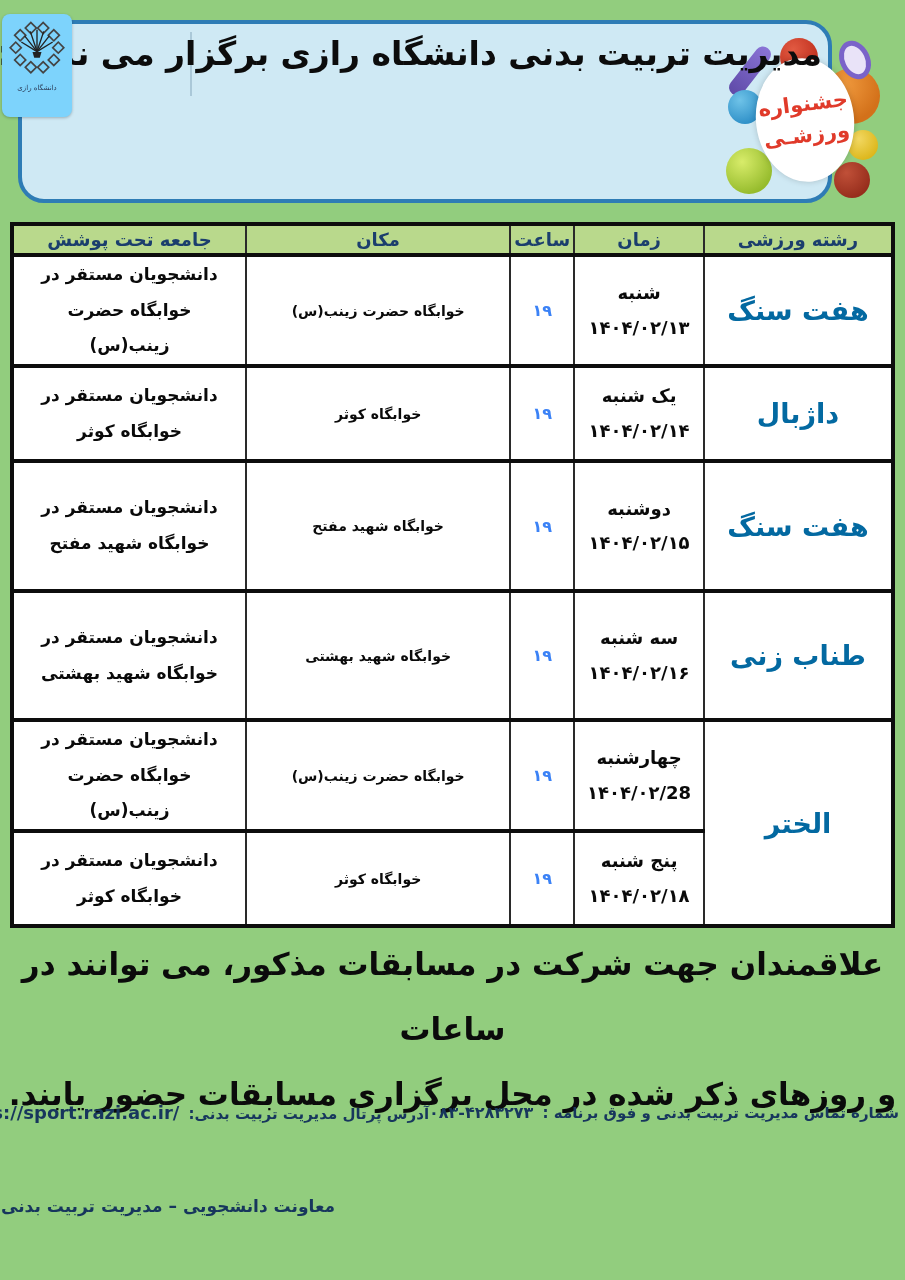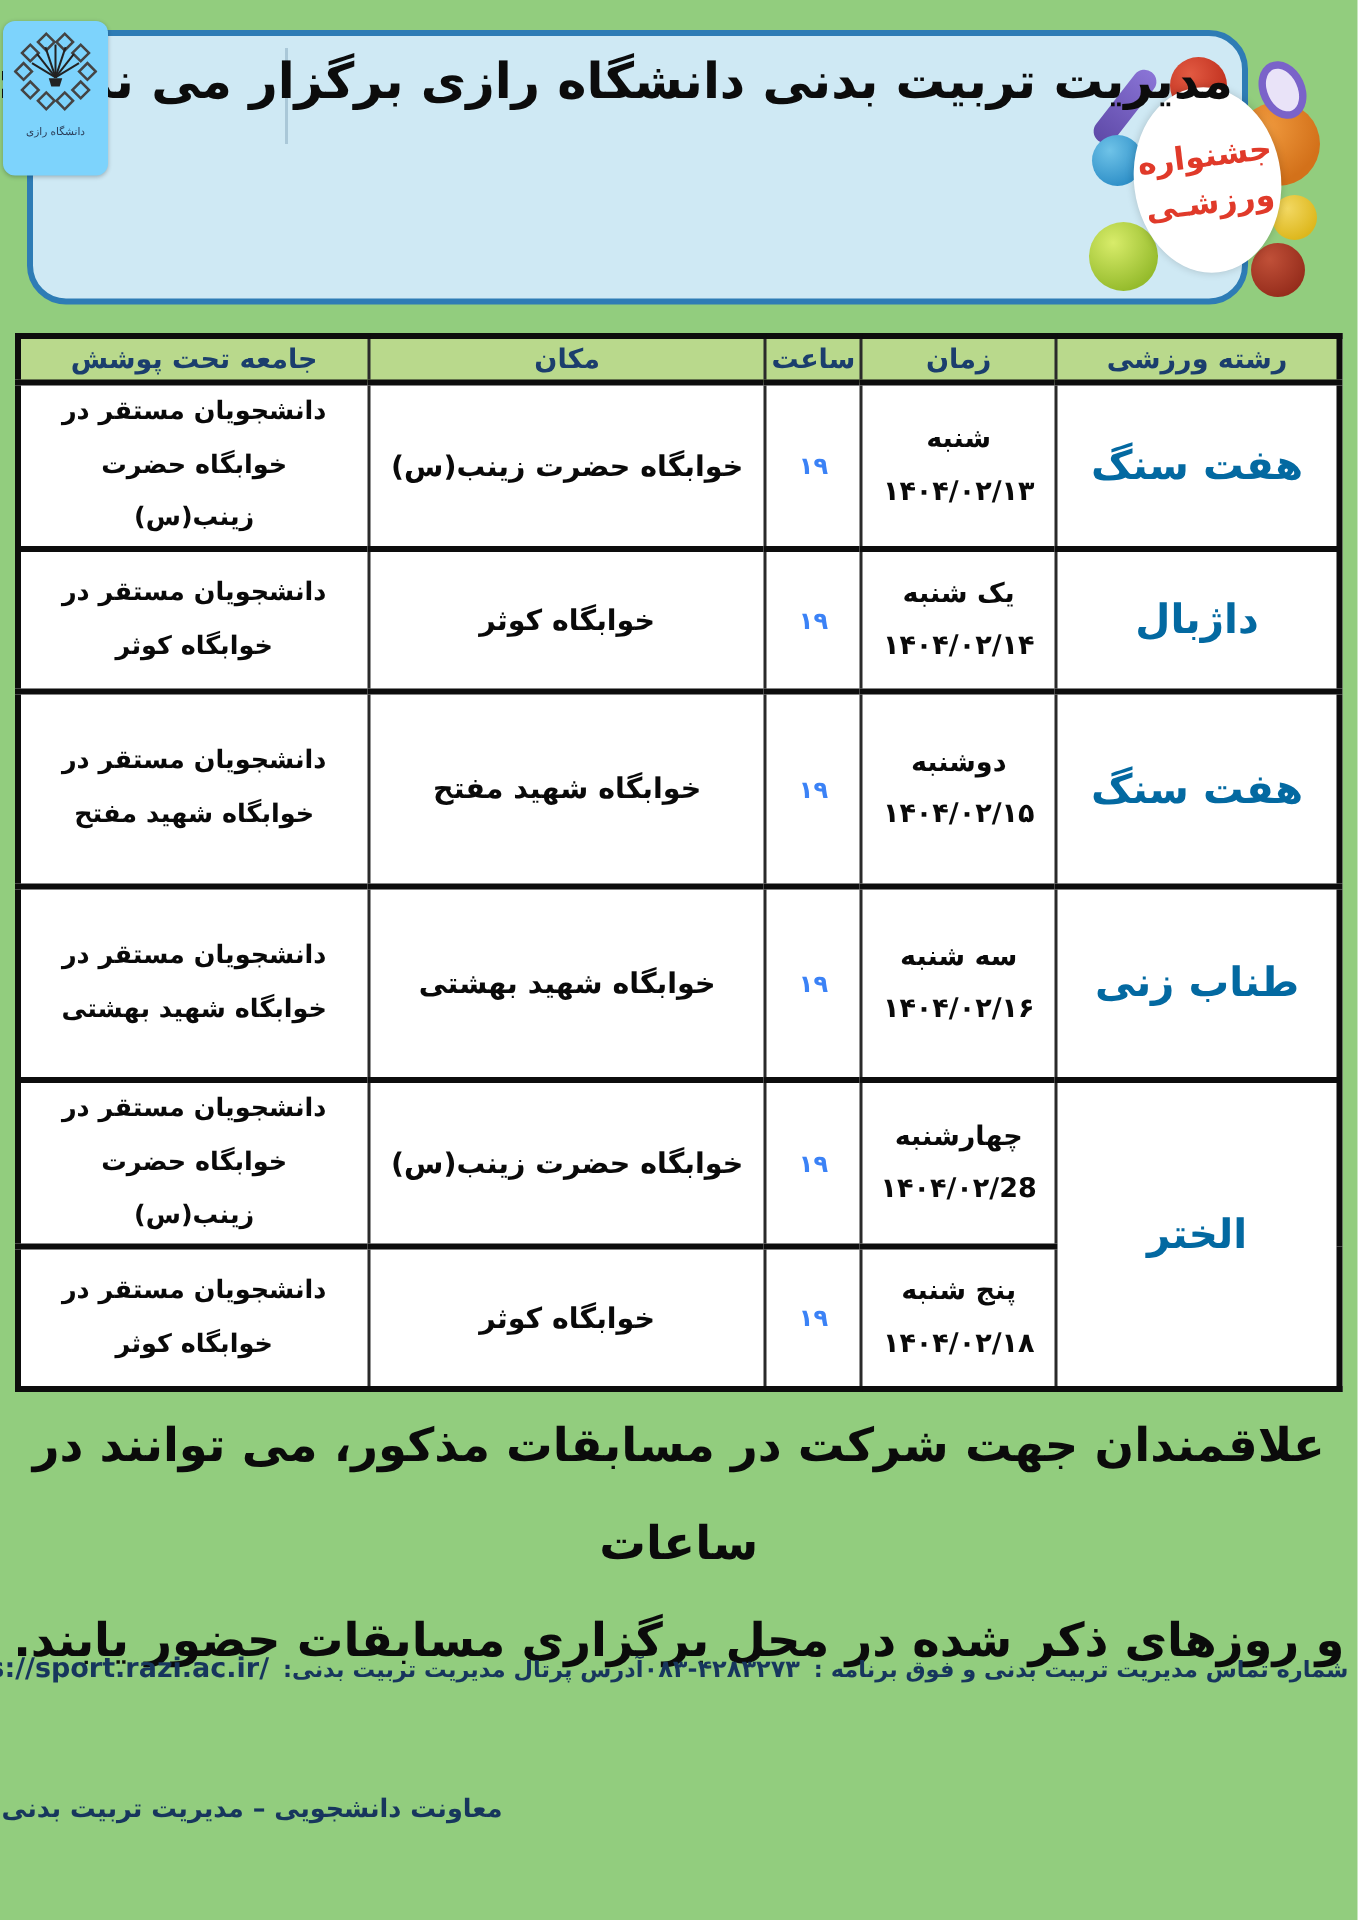--- a/index.html
+++ b/index.html
@@ -92,21 +92,21 @@
   table.schedule td { border-top:4px solid #0d0d0d; }
   tbody tr:nth-child(1){ height:96px; }
   tbody tr:nth-child(2){ height:95px; }
   tbody tr:nth-child(3){ height:130px; }
   tbody tr:nth-child(4){ height:129px; }
   tbody tr:nth-child(5){ height:93px; }
   tbody tr:nth-child(6){ height:95px; }
   .cell-sport { color:#0369a1; font-size:27px; font-weight:bold; }
   .cell-when  { color:#0a0a0a; font-size:18px; font-weight:bold; line-height:1.9;margin-left:32px; }
   .cell-hour  { color:#3b82f6; font-size:16px; font-weight:bold; }
-  .cell-loc   { color:#0a0a0a; font-size:19px; font-weight:bold; padding:0 6px; }
+  .cell-loc   { color:#0a0a0a; font-size:14px; font-weight:bold; padding:0 6px; }
   .cell-comm  { color:#0a0a0a; font-size:17px; font-weight:bold; padding:0 14px; line-height:2.1; }
 
   
   .notice {
     position:absolute; top:932px; right:0; left:0; text-align:center;
     font-size:31px; font-weight:bold; color:#0b0b0b; line-height:2.1;
     letter-spacing:-0.3px;
   }
 
   

